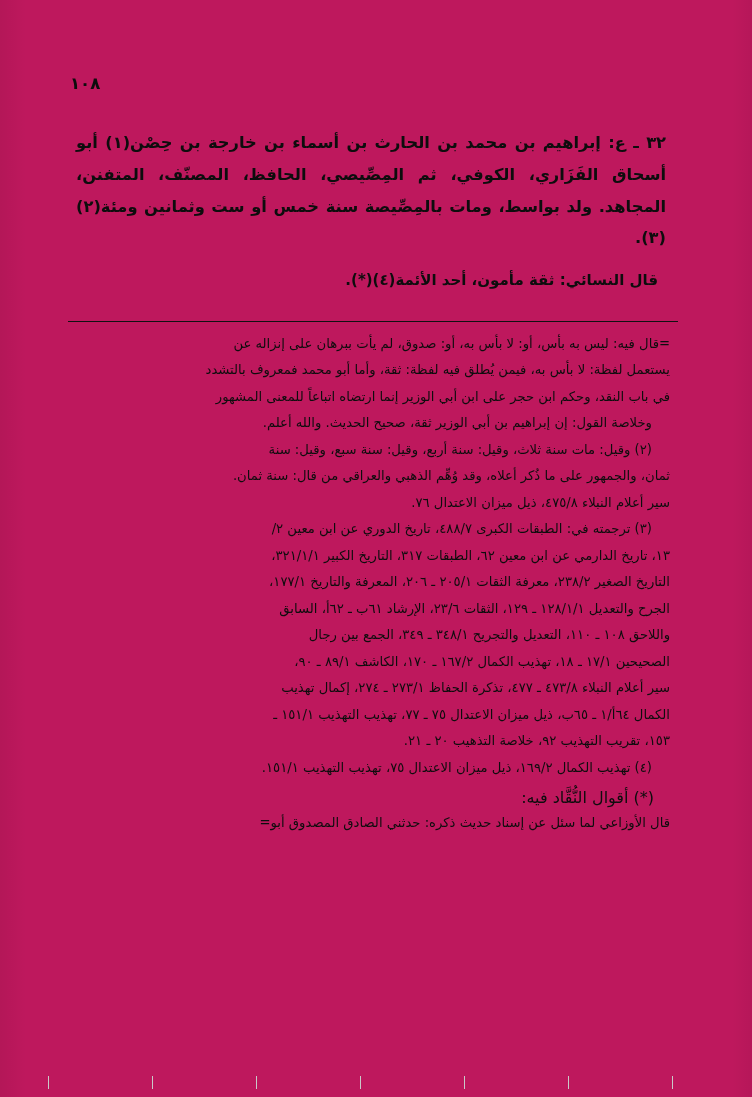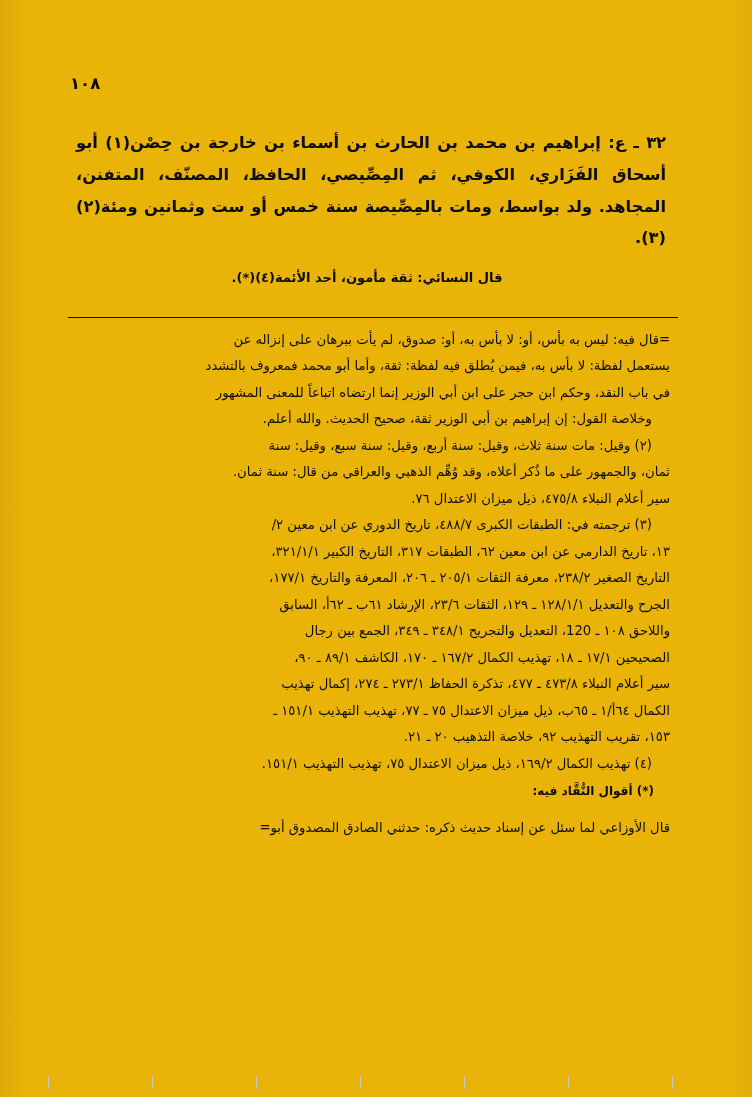--- a/index.html
+++ b/index.html
@@ -11,21 +11,21 @@
     width: 752px;
     height: 1097px;
     position: relative;
     font-family: "DejaVu Sans", sans-serif;
     color: #0d0d0d;
     overflow: hidden;
   }
   .page {
     position: absolute;
     inset: 0;
-    background: #eab308;
+    background: #be185d;
   }
   
   .page::before {
     content: "";
     position: absolute;
     left: 0; top: 0; bottom: 0;
     width: 26px;
     background: linear-gradient(to right, rgba(0,0,0,0.055), rgba(0,0,0,0));
     pointer-events: none;
   }
@@ -59,24 +59,24 @@
   .entry-para {
     font-size: 16.3px;
     font-weight: bold;
     line-height: 1.95;
     text-align: justify;
     text-align-last: right;
     margin: 0 0 8px 0;
     letter-spacing: 0px;
   }
   .verdict-para {
-    font-size: 13px;
+    font-size: 15px;
     font-weight: bold;
     line-height: 1.9;
-    text-align: center;
+    text-align: right;
     margin: 12px 0 0 0;
     padding-right: 8px;
   }
   .rule {
     margin: 26px 2px 10px 4px;
     border: 0;
     border-top: 1px solid #111;
     height: 0;
     width: 100%;
   }
@@ -91,23 +91,23 @@
     text-align-last: right;
     margin: 0 0 3px 0;
   }
   .note.indent {
     text-indent: 18px;
   }
   .note.cont {
     text-indent: 0;
   }
   .note-heading {
-    font-size: 12px;
-    font-weight: bold;
-    margin: 9px 0 18px 0;
+    font-size: 16px;
+    font-weight: normal;
+    margin: 9px 0 4px 0;
     text-indent: 16px;
   }
   .tiny-marks {
     position: absolute;
     bottom: 6px;
     left: 0;
     right: 0;
     height: 26px;
     pointer-events: none;
   }
@@ -150,21 +150,21 @@
 
 
       <p class="note indent">(٢) وقيل: مات سنة ثلاث، وقيل: سنة أربع، وقيل: سنة سبع، وقيل: سنة</p>
       <p class="note cont">ثمان، والجمهور على ما ذُكر أعلاه، وقد وُهِّم الذهبي والعراقي من قال: سنة ثمان.</p>
       <p class="note cont">سير أعلام النبلاء ٤٧٥/٨، ذيل ميزان الاعتدال ٧٦.</p>
 
       <p class="note indent">(٣) ترجمته في: الطبقات الكبرى ٤٨٨/٧، تاريخ الدوري عن ابن معين ٢/</p>
       <p class="note cont">١٣، تاريخ الدارمي عن ابن معين ٦٢، الطبقات ٣١٧، التاريخ الكبير ٣٢١/١/١،</p>
       <p class="note cont">التاريخ الصغير ٢٣٨/٢، معرفة الثقات ٢٠٥/١ ـ ٢٠٦، المعرفة والتاريخ ١٧٧/١،</p>
       <p class="note cont">الجرح والتعديل ١٢٨/١/١ ـ ١٢٩، الثقات ٢٣/٦، الإرشاد ٦١ب ـ ٦٢أ، السابق</p>
-      <p class="note cont">واللاحق ١٠٨ ـ 120، التعديل والتجريح ٣٤٨/١ ـ ٣٤٩، الجمع بين رجال</p>
+      <p class="note cont">واللاحق ١٠٨ ـ ١١٠، التعديل والتجريح ٣٤٨/١ ـ ٣٤٩، الجمع بين رجال</p>
       <p class="note cont">الصحيحين ١٧/١ ـ ١٨، تهذيب الكمال ١٦٧/٢ ـ ١٧٠، الكاشف ٨٩/١ ـ ٩٠،</p>
       <p class="note cont">سير أعلام النبلاء ٤٧٣/٨ ـ ٤٧٧، تذكرة الحفاظ ٢٧٣/١ ـ ٢٧٤، إكمال تهذيب</p>
       <p class="note cont">الكمال ٦٤أ/١ ـ ٦٥ب، ذيل ميزان الاعتدال ٧٥ ـ ٧٧، تهذيب التهذيب ١٥١/١ ـ</p>
       <p class="note cont">١٥٣، تقريب التهذيب ٩٢، خلاصة التذهيب ٢٠ ـ ٢١.</p>
 
       <p class="note indent">(٤) تهذيب الكمال ١٦٩/٢، ذيل ميزان الاعتدال ٧٥، تهذيب التهذيب ١٥١/١.</p>
 
       <p class="note-heading">(*) أقوال النُّقَّاد فيه:</p>
       <p class="note cont">قال الأوزاعي لما سئل عن إسناد حديث ذكره: حدثني الصادق المصدوق أبو=</p>
 

